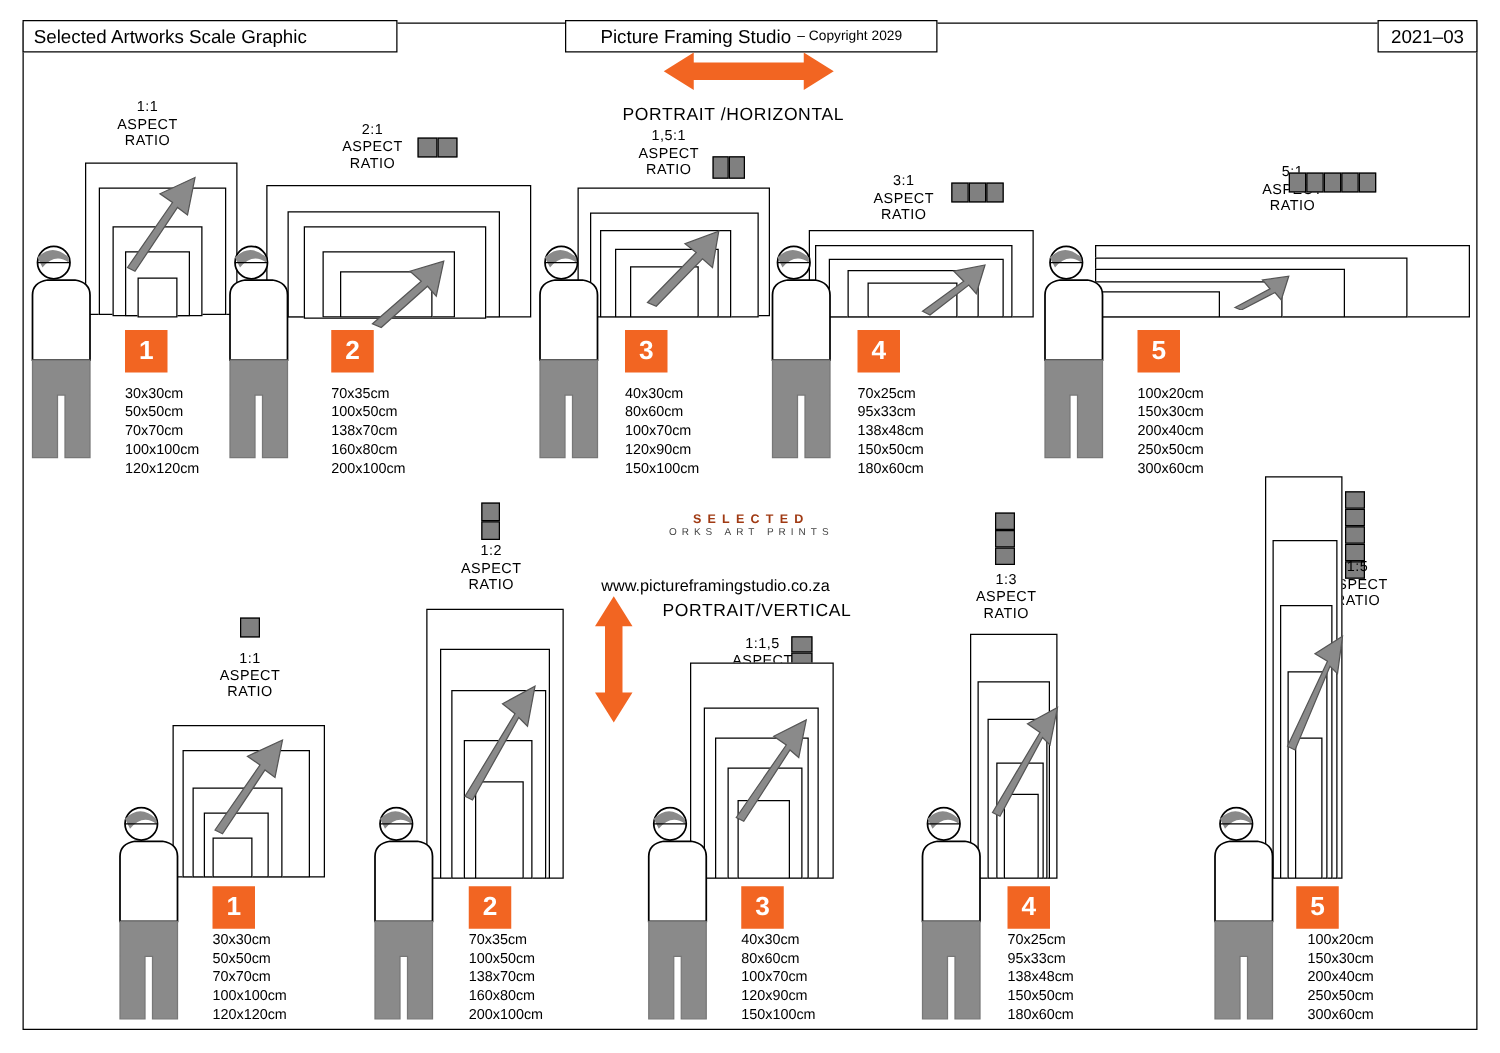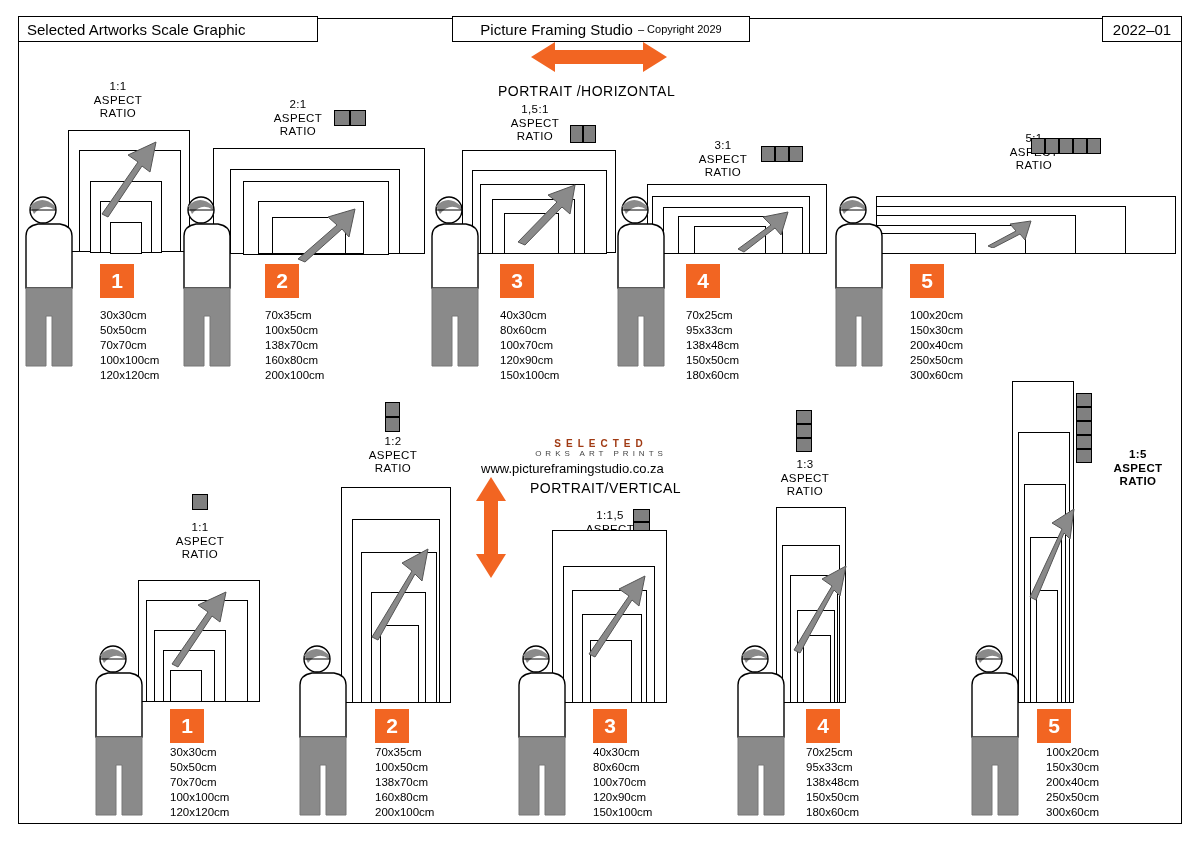--- a/index.html
+++ b/index.html
@@ -105,21 +105,21 @@
 <div class="sheet"></div>
 
 <div class="hdr-box" id="hdr-left">
   <span>Selected Artworks Scale Graphic</span>
 </div>
 <div class="hdr-box" id="hdr-center">
   <span>Picture Framing Studio</span>
   <span class="hdr-center-sub">– Copyright 2029</span>
 </div>
 <div class="hdr-box" id="hdr-right">
-  <span>2022–01</span>
+  <span>2021–03</span>
 </div>
 
 <svg class="arrow-big" style="left:529px;top:38px;" width="140" height="38" viewBox="0 0 140 38">
   <path d="M2 19 L26 4 L26 12 L114 12 L114 4 L138 19 L114 34 L114 26 L26 26 L26 34 Z" fill="#F26522"></path>
 </svg>
 <div class="orient-text" style="left:498px;top:83px;">PORTRAIT /HORIZONTAL</div>
 
 <div class="grp">
   <div class="ratio-label" style="left:78px;top:80px;width:80px;">
     <div>1:1</div>
@@ -308,21 +308,21 @@
   <div class="badge" style="left:910px;top:264px;">5</div>
   <div class="sizes" style="left:910px;top:308px;">
     <div>100x20cm</div>
     <div>150x30cm</div>
     <div>200x40cm</div>
     <div>250x50cm</div>
     <div>300x60cm</div>
   </div>
 </div>
 
-<div class="logo" style="left:496px;top:410px;width:210px;margin-top:28px;">
+<div class="logo" style="left:496px;top:410px;width:210px;">
   <div class="l1">SELECTED</div>
   <div class="l3">ORKS ART PRINTS</div>
 </div>
 <div class="site" style="left:481px;top:461px;">www.pictureframingstudio.co.za</div>
 <div class="orient-text" style="left:530px;top:480px;">PORTRAIT/VERTICAL</div>
 
 <svg class="arrow-big" style="left:472px;top:475px;" width="38" height="105" viewBox="0 0 38 105">
   <path d="M19 2 L34 26 L26 26 L26 79 L34 79 L19 103 L4 79 L12 79 L12 26 L4 26 Z" fill="#F26522"></path>
 </svg>
 
@@ -483,21 +483,21 @@
 </div>
 
 <div class="grp">
   <div class="swatch" style="left:1076px;top:393px;flex-direction:column;">
     <i style="width:16px;height:14px;"></i>
       <i style="width:16px;height:14px;"></i>
       <i style="width:16px;height:14px;"></i>
       <i style="width:16px;height:14px;"></i>
       <i style="width:16px;height:14px;"></i>
   </div>
-  <div class="ratio-label" style="left:1098px;top:448px;width:80px;font-weight:bold;">
+  <div class="ratio-label" style="left:1046px;top:448px;width:80px;">
     <div>1:5</div>
     <div>ASPECT</div>
     <div>RATIO</div>
   </div>
 
   <div class="frame" style="left:1012px;top:381px;width:62px;height:322px;"></div>
   <div class="frame" style="left:1018px;top:432px;width:52px;height:271px;"></div>
   <div class="frame" style="left:1024px;top:484px;width:42px;height:219px;"></div>
   <div class="frame" style="left:1030px;top:537px;width:32px;height:166px;"></div>
   <div class="frame" style="left:1036px;top:590px;width:22px;height:113px;"></div>

